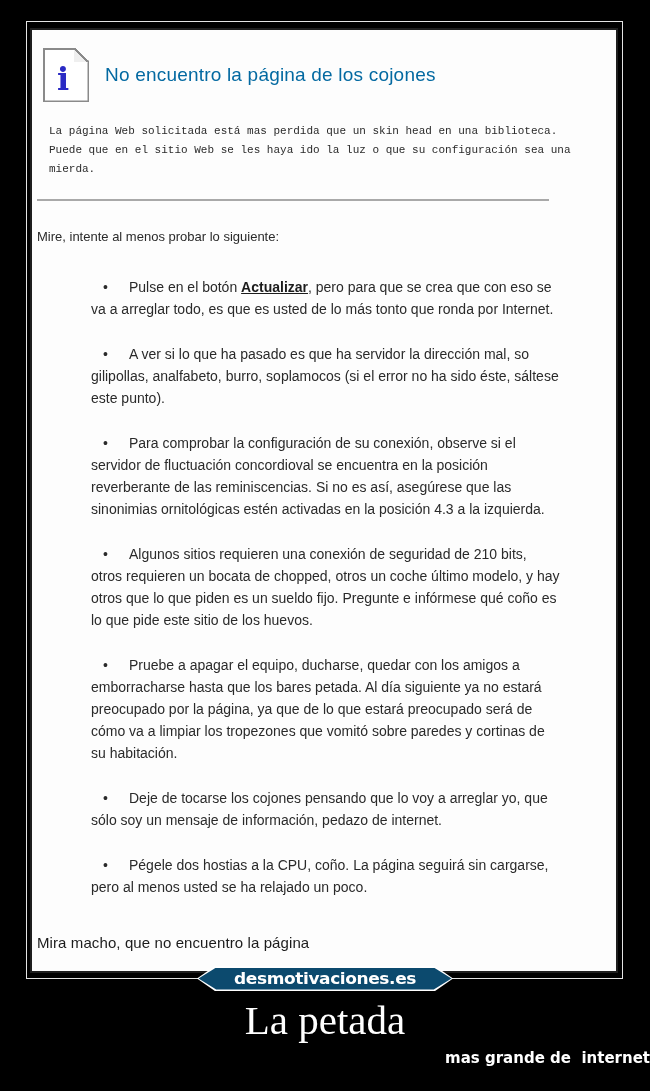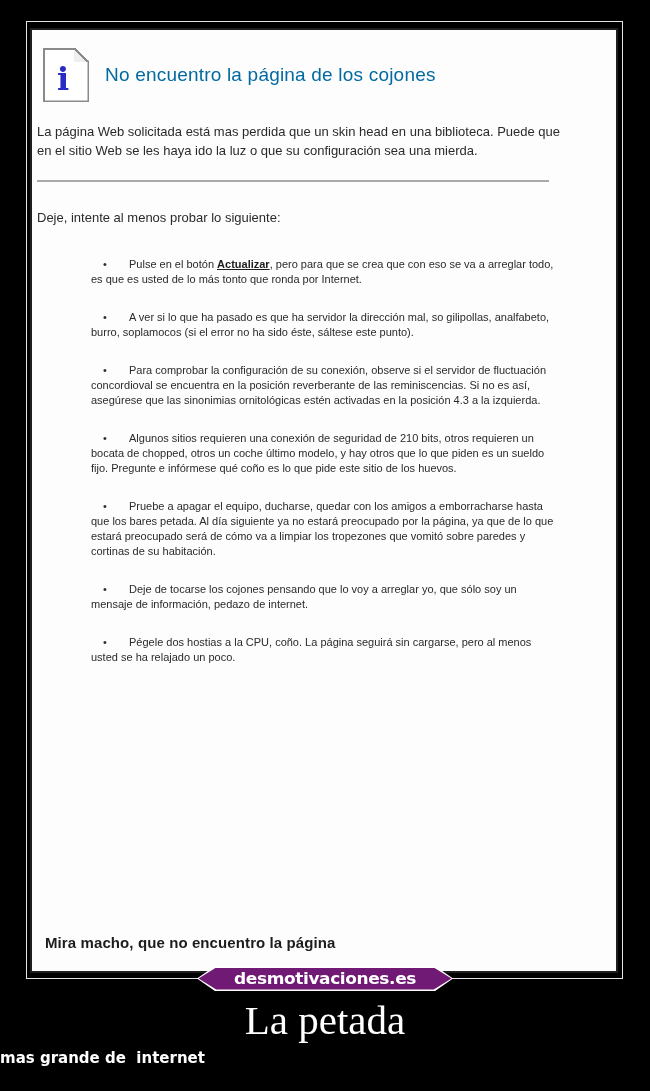--- a/index.html
+++ b/index.html
@@ -33,58 +33,58 @@
     position:absolute;top:0;right:1px;width:14px;height:14px;
     background:linear-gradient(to bottom left,#fdfdfd 46%,#8a8a8a 46% 56%,#efefef 56%);
   }
   .doc-icon .info-i{
     position:absolute;left:0;right:6px;top:8px;bottom:0;
     display:flex;align-items:center;justify-content:center;
     font-family:"DejaVu Serif",serif;font-weight:bold;font-style:normal;
     font-size:32px;color:#2a2ac4;line-height:1;
   }
   .ep-title{font-size:19px;color:#0369a1;letter-spacing:.2px;}
-  .ep-intro{margin:20px 2px 0 2px;width:525px;font-size:13px;line-height:19px;}
+  .ep-intro{margin:20px 2px 0 14px;width:525px;font-size:11px;line-height:19px;font-family:Liberation Mono, monospace;}
   .ep-hr{margin:20px 0 0 2px;width:512px;height:2px;background:#a9a9a9;border:0;}
   .ep-lead{margin:26px 2px 0 2px;font-size:13px;line-height:19px;}
   .bullets{margin:30px 0 0 0;}
   .bullet{
     margin:0 0 23px 0;padding-left:56px;text-indent:12px;
-    width:525px;box-sizing:border-box;font-size:11px;line-height:15px;
+    width:525px;box-sizing:border-box;font-size:14px;line-height:22px;
   }
   .dot{display:inline-block;width:26px;text-indent:0;}
   .bold-link{font-weight:bold;text-decoration:underline;color:#1c1c1c;}
   .ep-footer{
-    position:absolute;left:13px;bottom:20px;
-    font-size:15px;font-weight:bold;color:#1c1c1c;letter-spacing:.1px;
+    position:absolute;left:5px;bottom:20px;
+    font-size:15px;font-weight:normal;color:#1c1c1c;letter-spacing:.1px;
   }
   
   .ribbon{
     position:absolute;top:966px;left:50%;transform:translateX(-50%);
     width:256px;height:25px;
   }
   .ribbon .rb-outer{
     position:absolute;inset:0;background:#fff;
     clip-path:polygon(0 50%,7% 0,93% 0,100% 50%,93% 100%,7% 100%);
   }
   .ribbon .rb-inner{
-    position:absolute;inset:1.5px;background:#701a75;
+    position:absolute;inset:1.5px;background:#0c4a6e;
     clip-path:polygon(0 50%,7% 0,93% 0,100% 50%,93% 100%,7% 100%);
     display:flex;align-items:center;justify-content:center;
   }
   .logo-text{
     color:#fff;font-family:"DejaVu Sans",sans-serif;font-weight:bold;
     font-size:17px;letter-spacing:-0.4px;line-height:1;transform:scaleY(.95);
   }
   .caption-title{
     position:absolute;top:998px;left:0;width:100%;text-align:center;
     font-family:"Liberation Serif",serif;font-size:41px;color:#fff;line-height:1.1;
   }
   .caption-subtitle{
-    position:absolute;top:1049px;left:0;width:100%;text-align:left;
+    position:absolute;top:1049px;left:0;width:100%;text-align:right;
     font-family:"DejaVu Sans",sans-serif;font-weight:bold;font-size:15px;
     color:#fff;white-space:pre;
   }
 </style>
 </head>
 <body>
 
 <div class="poster">
 
   <div class="outer-outline"></div>
@@ -99,21 +99,21 @@
           <div class="fold"></div>
           <div class="info-i">i</div>
         </div>
         <div class="ep-title">No encuentro la página de los cojones</div>
       </div>
 
       <p class="ep-intro">La página Web solicitada está mas perdida que un skin head en una biblioteca. Puede que en el sitio Web se les haya ido la luz o que su configuración sea una mierda.</p>
 
       <div class="ep-hr"></div>
 
-      <p class="ep-lead">Deje, intente al menos probar lo siguiente:</p>
+      <p class="ep-lead">Mire, intente al menos probar lo siguiente:</p>
 
       <div class="bullets">
         <p class="bullet"><span class="dot">•</span><span>Pulse en el botón </span><span class="bold-link">Actualizar</span><span>, pero para que se crea que con eso se va a arreglar todo, es que es usted de lo más tonto que ronda por Internet.</span></p>
         <p class="bullet"><span class="dot">•</span><span>A ver si lo que ha pasado es que ha servidor la dirección mal, so gilipollas, analfabeto, burro, soplamocos (si el error no ha sido éste, sáltese este punto).</span></p>
         <p class="bullet"><span class="dot">•</span><span>Para comprobar la configuración de su conexión, observe si el servidor de fluctuación concordioval se encuentra en la posición reverberante de las reminiscencias. Si no es así, asegúrese que las sinonimias ornitológicas estén activadas en la posición 4.3 a la izquierda.</span></p>
         <p class="bullet"><span class="dot">•</span><span>Algunos sitios requieren una conexión de seguridad de 210 bits, otros requieren un bocata de chopped, otros un coche último modelo, y hay otros que lo que piden es un sueldo fijo. Pregunte e infórmese qué coño es lo que pide este sitio de los huevos.</span></p>
         <p class="bullet"><span class="dot">•</span><span>Pruebe a apagar el equipo, ducharse, quedar con los amigos a emborracharse hasta que los bares petada. Al día siguiente ya no estará preocupado por la página, ya que de lo que estará preocupado será de cómo va a limpiar los tropezones que vomitó sobre paredes y cortinas de su habitación.</span></p>
         <p class="bullet"><span class="dot">•</span><span>Deje de tocarse los cojones pensando que lo voy a arreglar yo, que sólo soy un mensaje de información, pedazo de internet.</span></p>
         <p class="bullet"><span class="dot">•</span><span>Pégele dos hostias a la CPU, coño. La página seguirá sin cargarse, pero al menos usted se ha relajado un poco.</span></p>
       </div>

